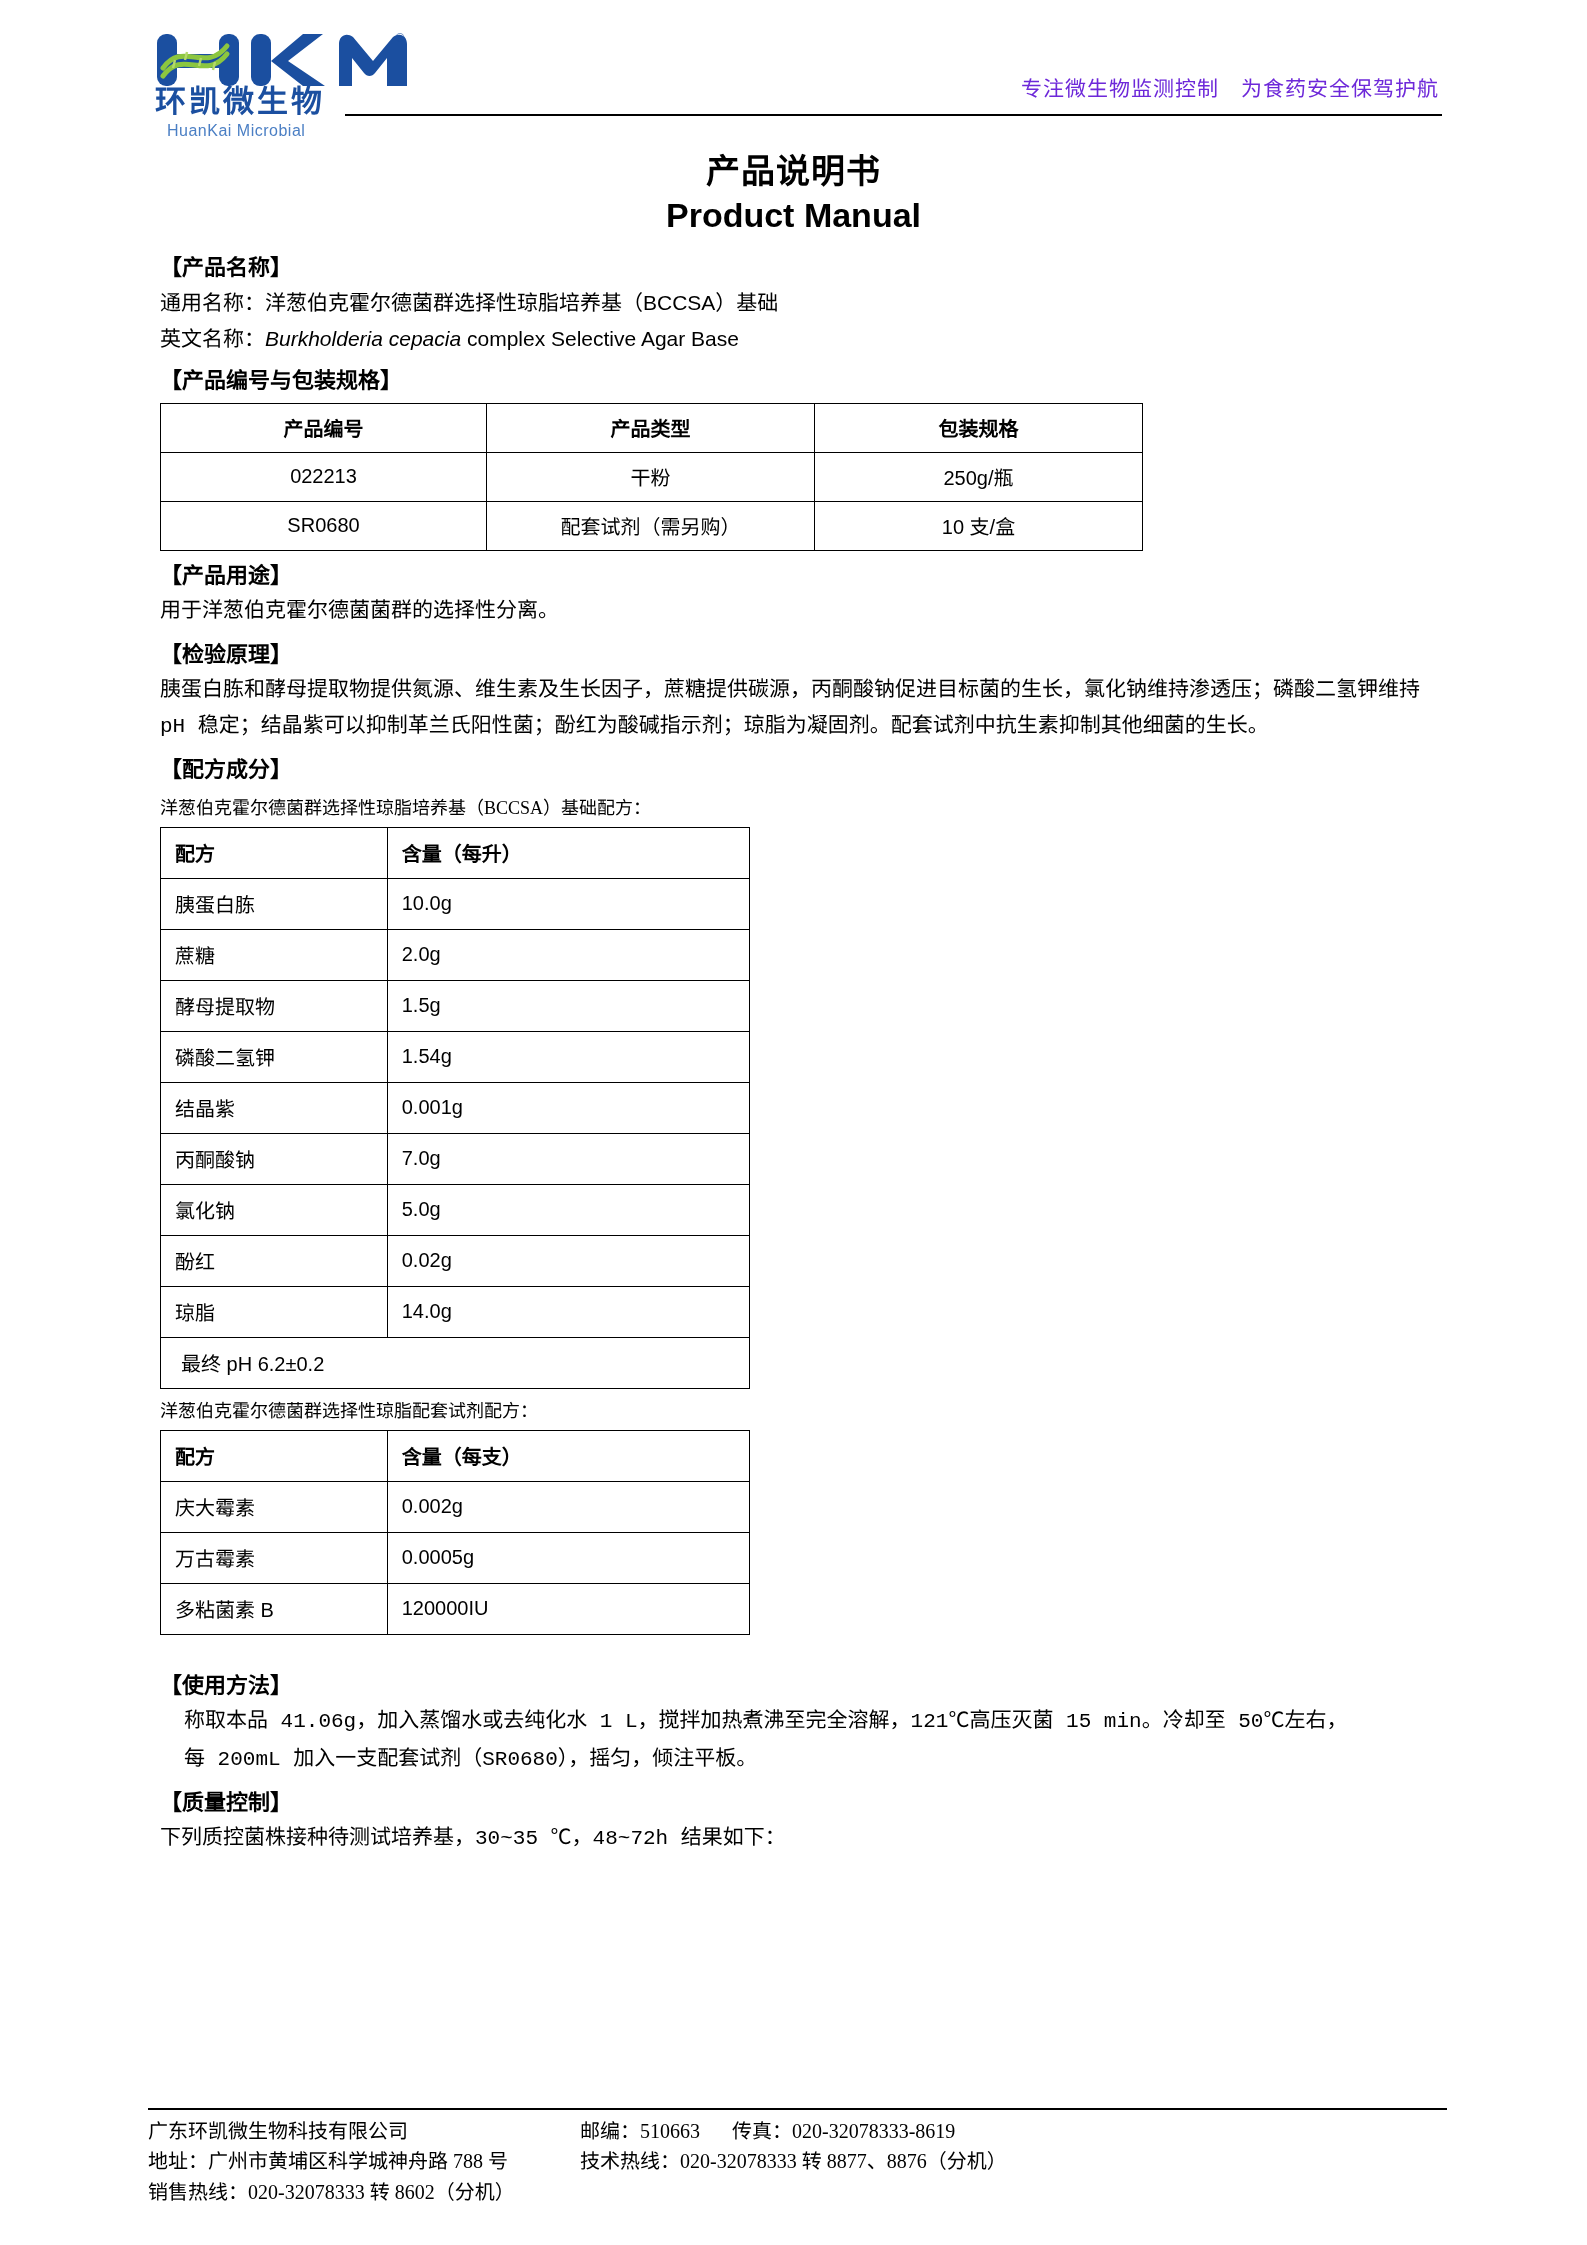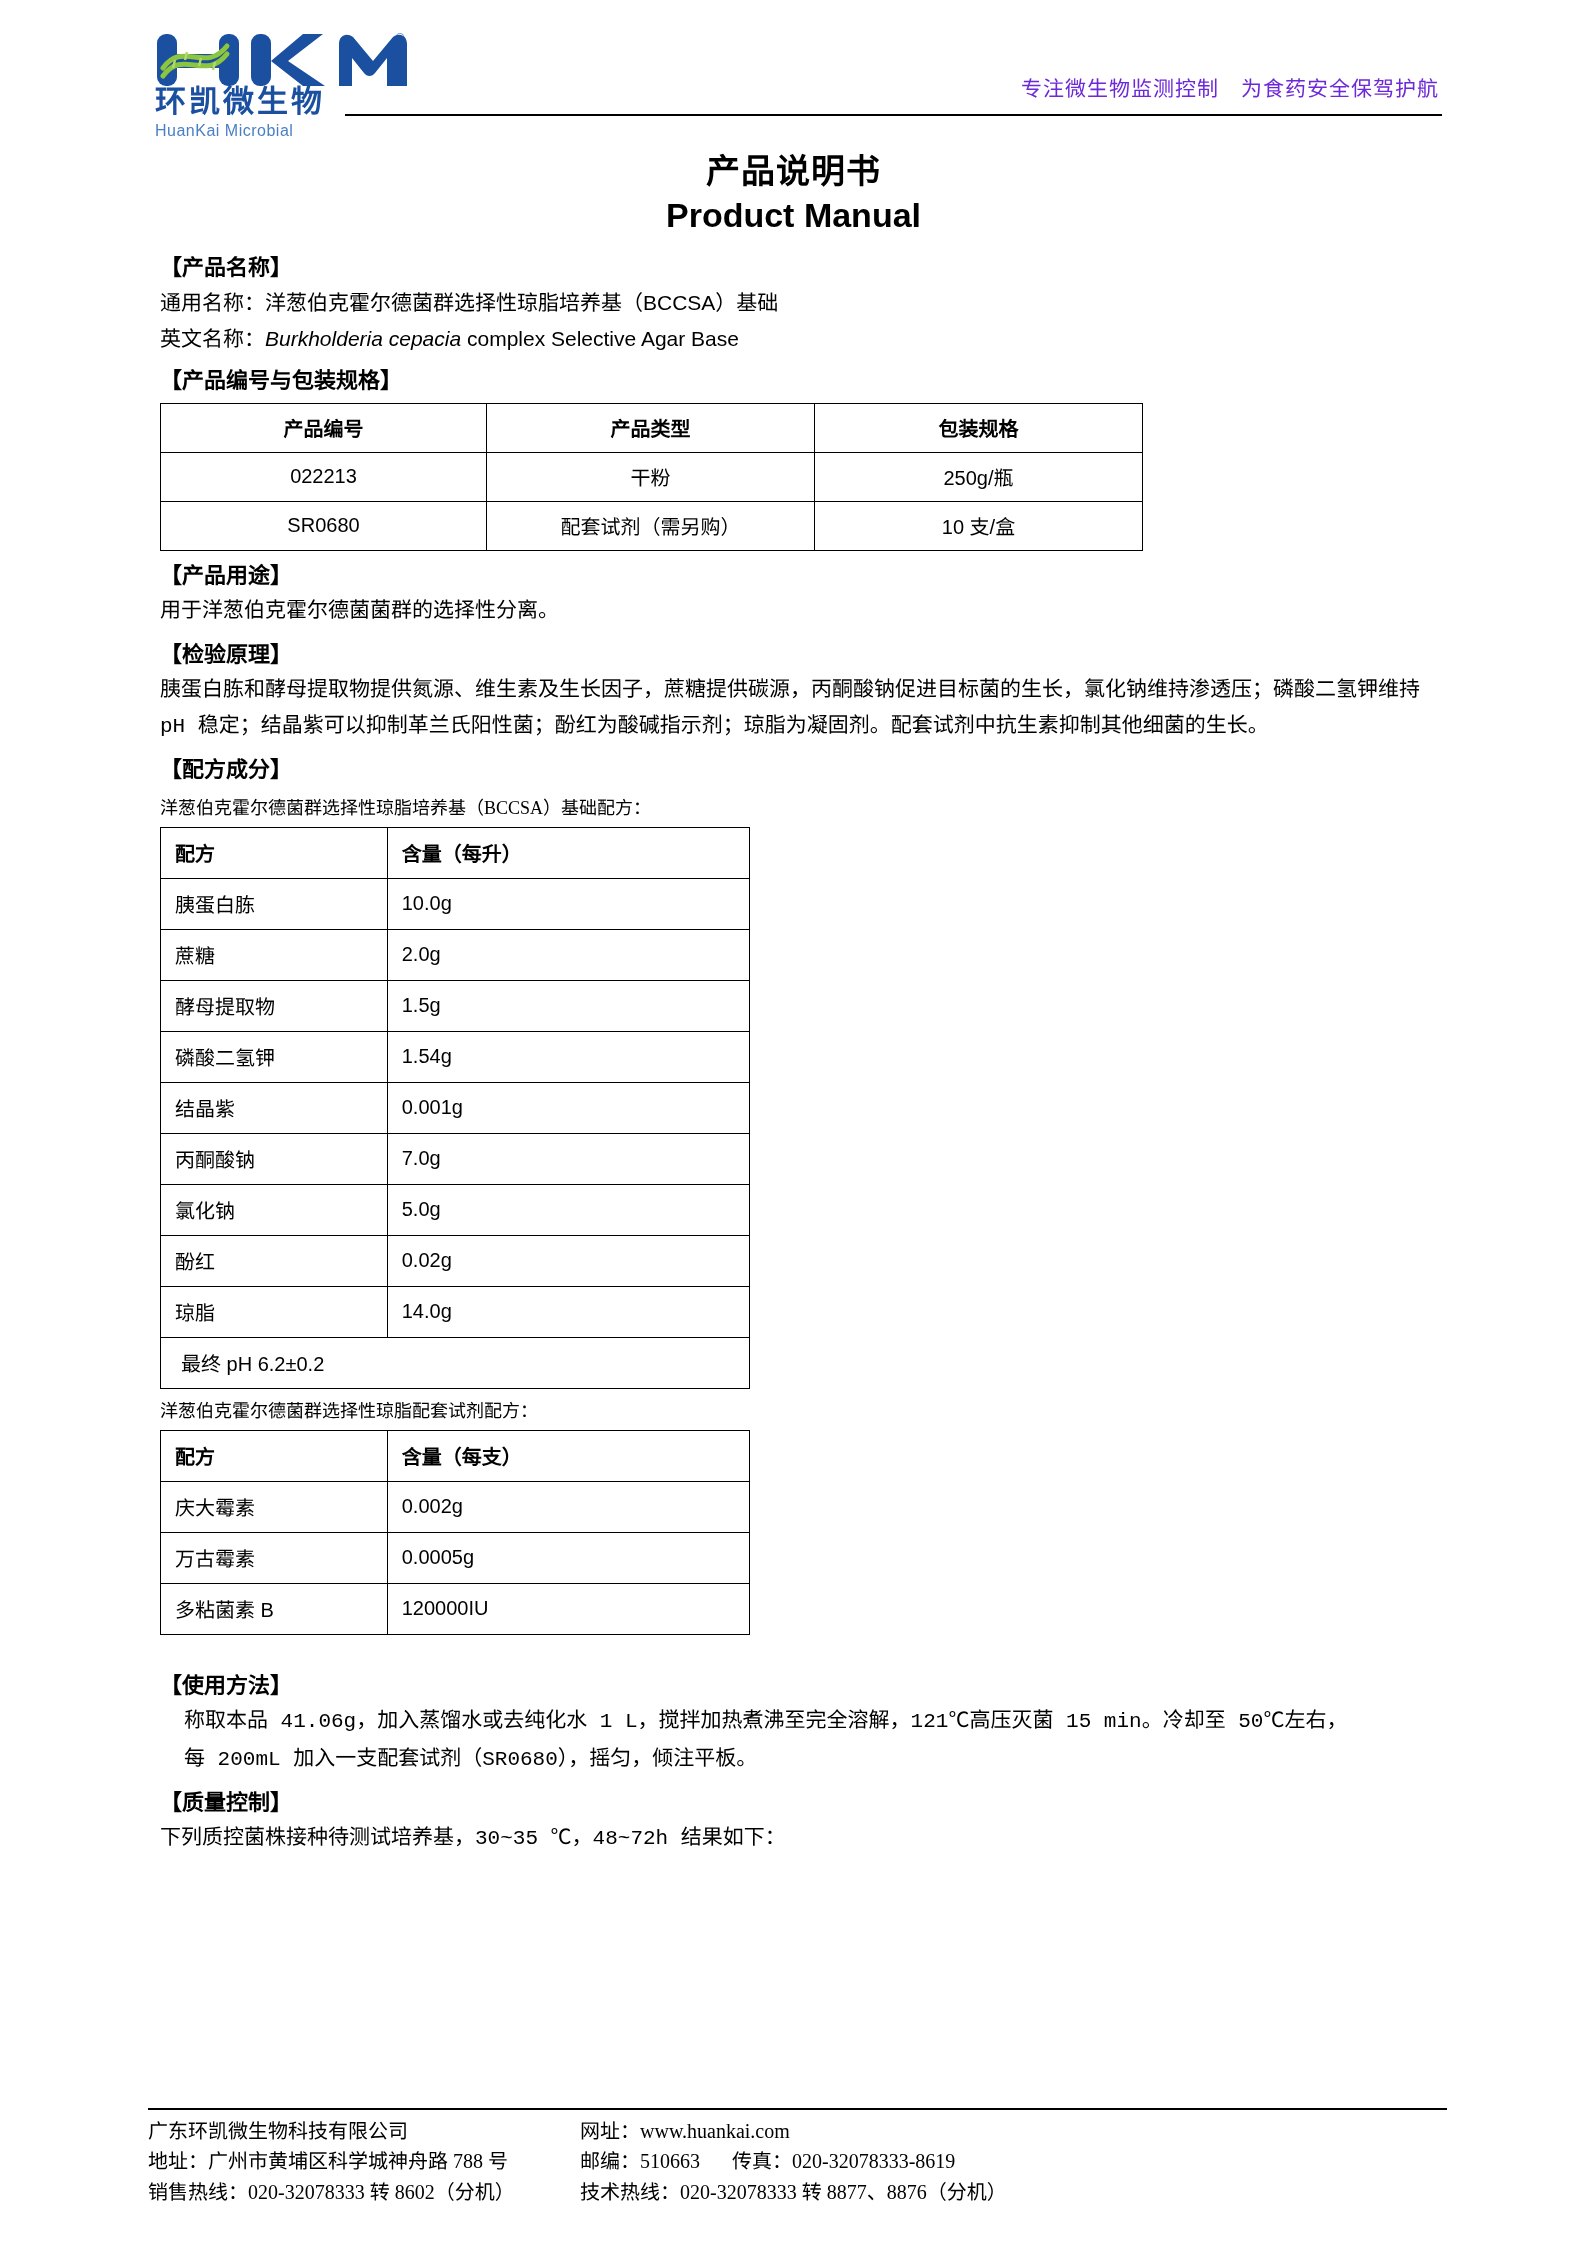--- a/index.html
+++ b/index.html
@@ -57,20 +57,21 @@
     line-height: 1;
     margin-top: -4px;
   }
   .logo-en {
     font-family: "Liberation Sans", sans-serif;
     font-size: 16px;
     letter-spacing: 0.5px;
     color: #4b7fc4;
     line-height: 1;
     margin-top: 6px;
+    margin-left: 12px;
   }
   .tagline {
     position: absolute;
     right: 148px;
     top: 72px;
     font-family: "Liberation Sans", sans-serif;
     font-size: 21px;
     font-weight: 500;
     letter-spacing: 1px;
     color: #6d28d9;
@@ -402,20 +403,19 @@
 
   <div class="footer">
     <div class="footer-rule"></div>
     <div class="footer-cols">
       <div class="footer-col-l">
         <div>广东环凯微生物科技有限公司</div>
         <div>地址：广州市黄埔区科学城神舟路 788 号</div>
         <div>销售热线：020-32078333 转 8602（分机）</div>
       </div>
       <div class="footer-col-r">
-        <div>网址：www.huankai.com</div>
         <div><span>邮编：510663</span><span class="fax-gap"></span><span>传真：020-32078333-8619</span></div>
         <div>技术热线：020-32078333 转 8877、8876（分机）</div>
       </div>
     </div>
   </div>
 
 </div>
 
 </body></html>

